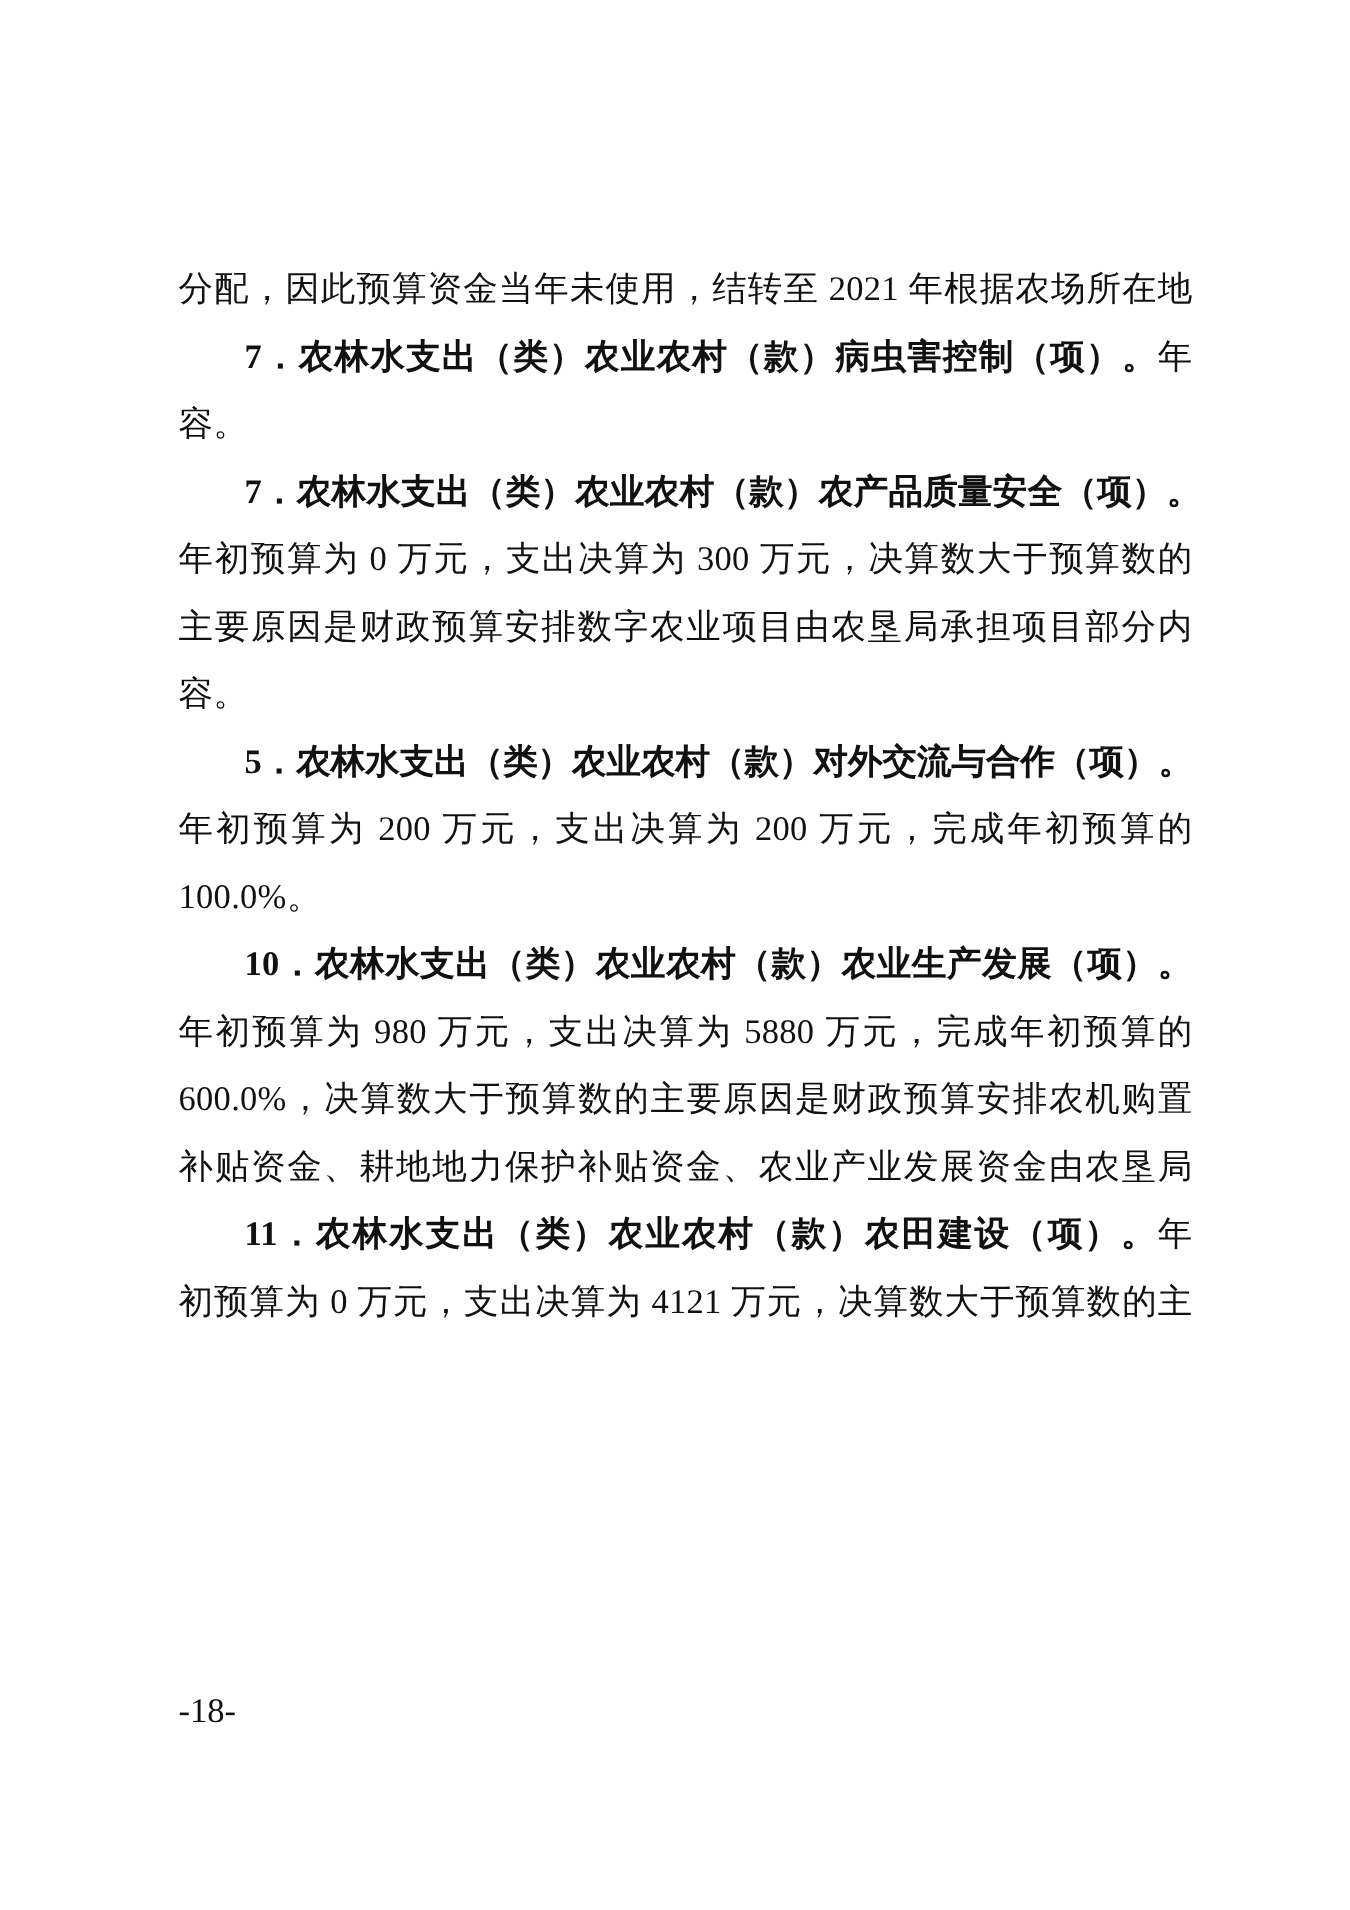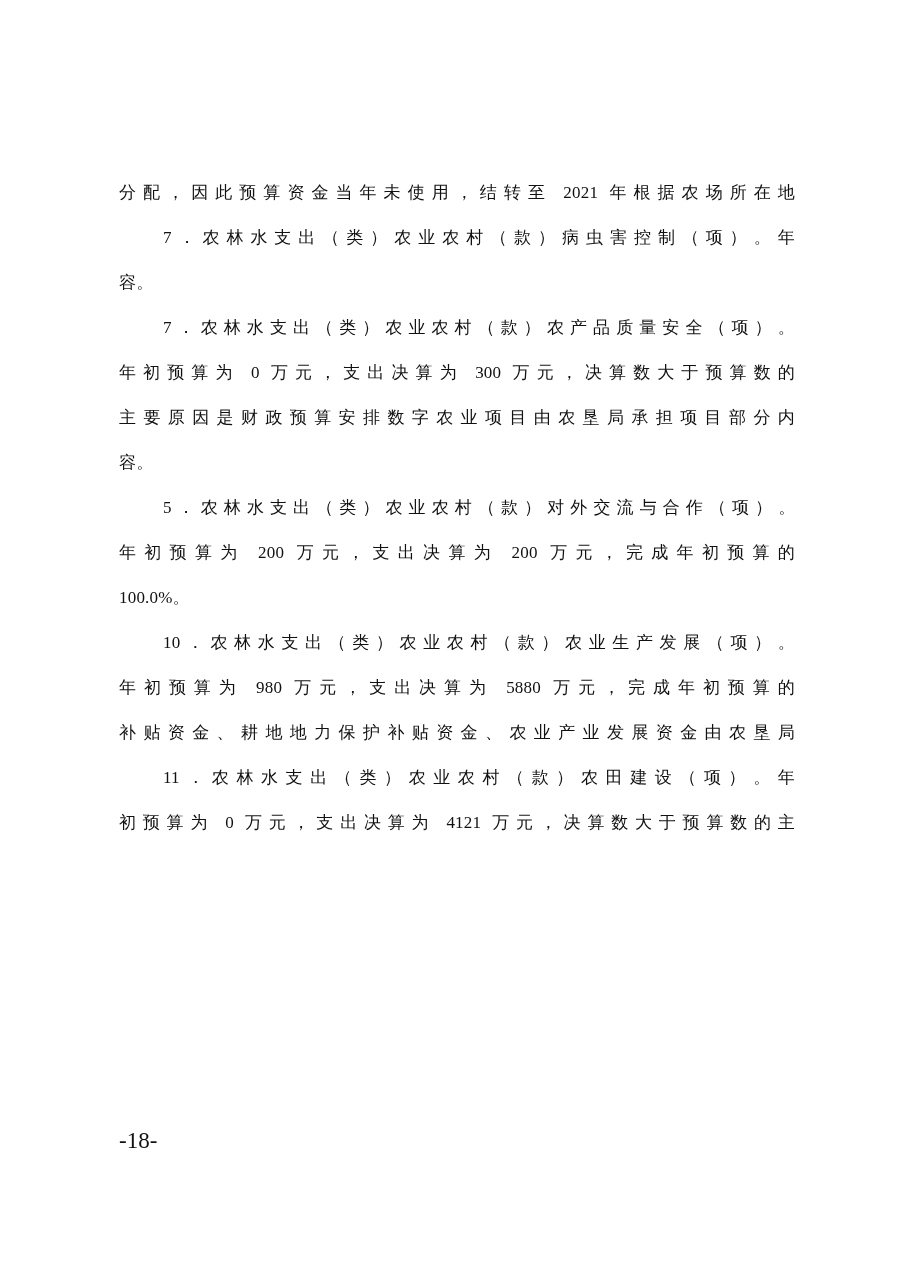--- a/index.html
+++ b/index.html
@@ -22,42 +22,42 @@
     height: 1273px;
     background: #ffffff;
   }
   .content {
     position: absolute;
     left: 119px;
     top: 170px;
     width: 676px;
   }
   .line {
-    font-size: 17px;
+    font-size: 23px;
     line-height: 45px;
     height: 45px;
     text-align: left;
     white-space: nowrap;
     letter-spacing: 0.2px;
   }
   
   .j {
     text-align: justify;
     text-align-last: justify;
   }
   
   .indent {
     text-indent: 44px;
   }
   
   .tight {
     letter-spacing: -0.25px;
   }
   .b {
-    font-weight: normal;
+    font-weight: bold;
   }
   .pagenum {
     position: absolute;
     left: 119px;
     top: 1118px;
     width: 676px;
     box-sizing: border-box;
     padding-right: 14px;
     font-size: 23px;
     line-height: 45px;
@@ -78,20 +78,21 @@
     <div class="line j"><span>年初预算为 0 万元，支出决算为 300 万元，决算数大于预算数的</span></div>
     <div class="line j"><span>主要原因是财政预算安排数字农业项目由农垦局承担项目部分内</span></div>
     <div class="line"><span>容。</span></div>
 
     <div class="line j indent tight"><span class="b">5．农林水支出（类）农业农村（款）对外交流与合作（项）。</span></div>
     <div class="line j"><span>年初预算为 200 万元，支出决算为 200 万元，完成年初预算的</span></div>
     <div class="line"><span>100.0%。</span></div>
 
     <div class="line j indent"><span class="b">10．农林水支出（类）农业农村（款）农业生产发展（项）。</span></div>
     <div class="line j"><span>年初预算为 980 万元，支出决算为 5880 万元，完成年初预算的</span></div>
+    <div class="line j"><span>600.0%，决算数大于预算数的主要原因是财政预算安排农机购置</span></div>
     <div class="line j"><span>补贴资金、耕地地力保护补贴资金、农业产业发展资金由农垦局</span></div>
 
     <div class="line j indent"><span class="b">11．农林水支出（类）农业农村（款）农田建设（项）。</span><span>年</span></div>
     <div class="line j"><span>初预算为 0 万元，支出决算为 4121 万元，决算数大于预算数的主</span></div>
 
   </div>
 
   <div class="pagenum">-18-</div>
 </div>
 

